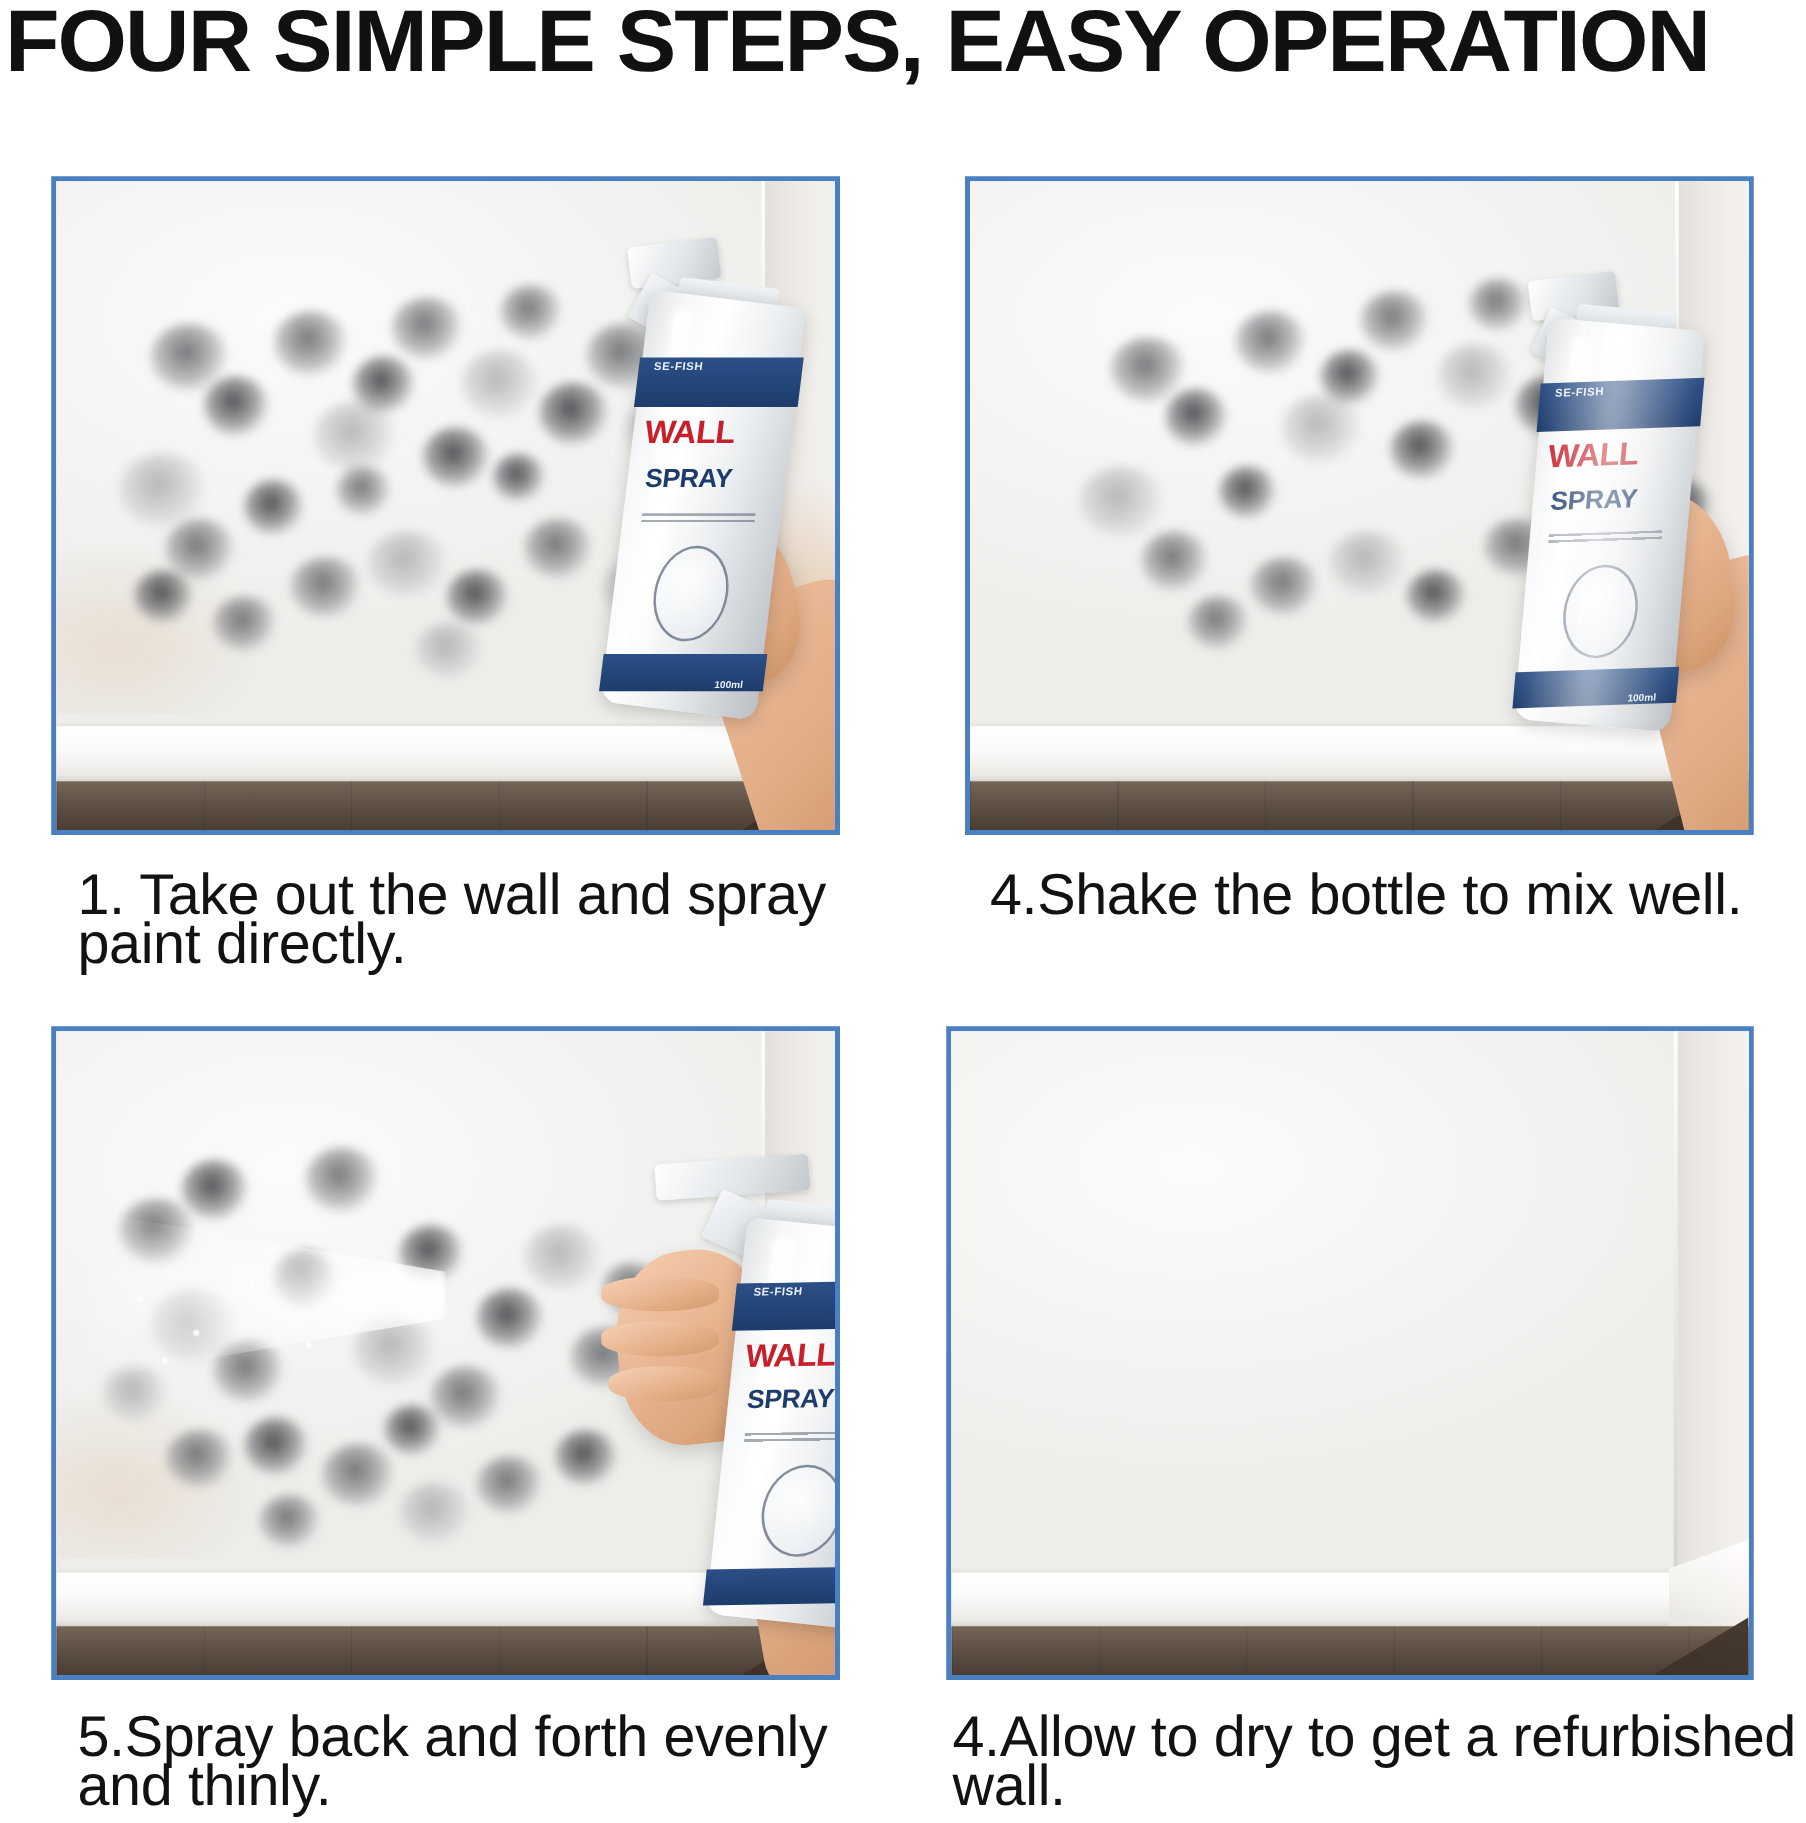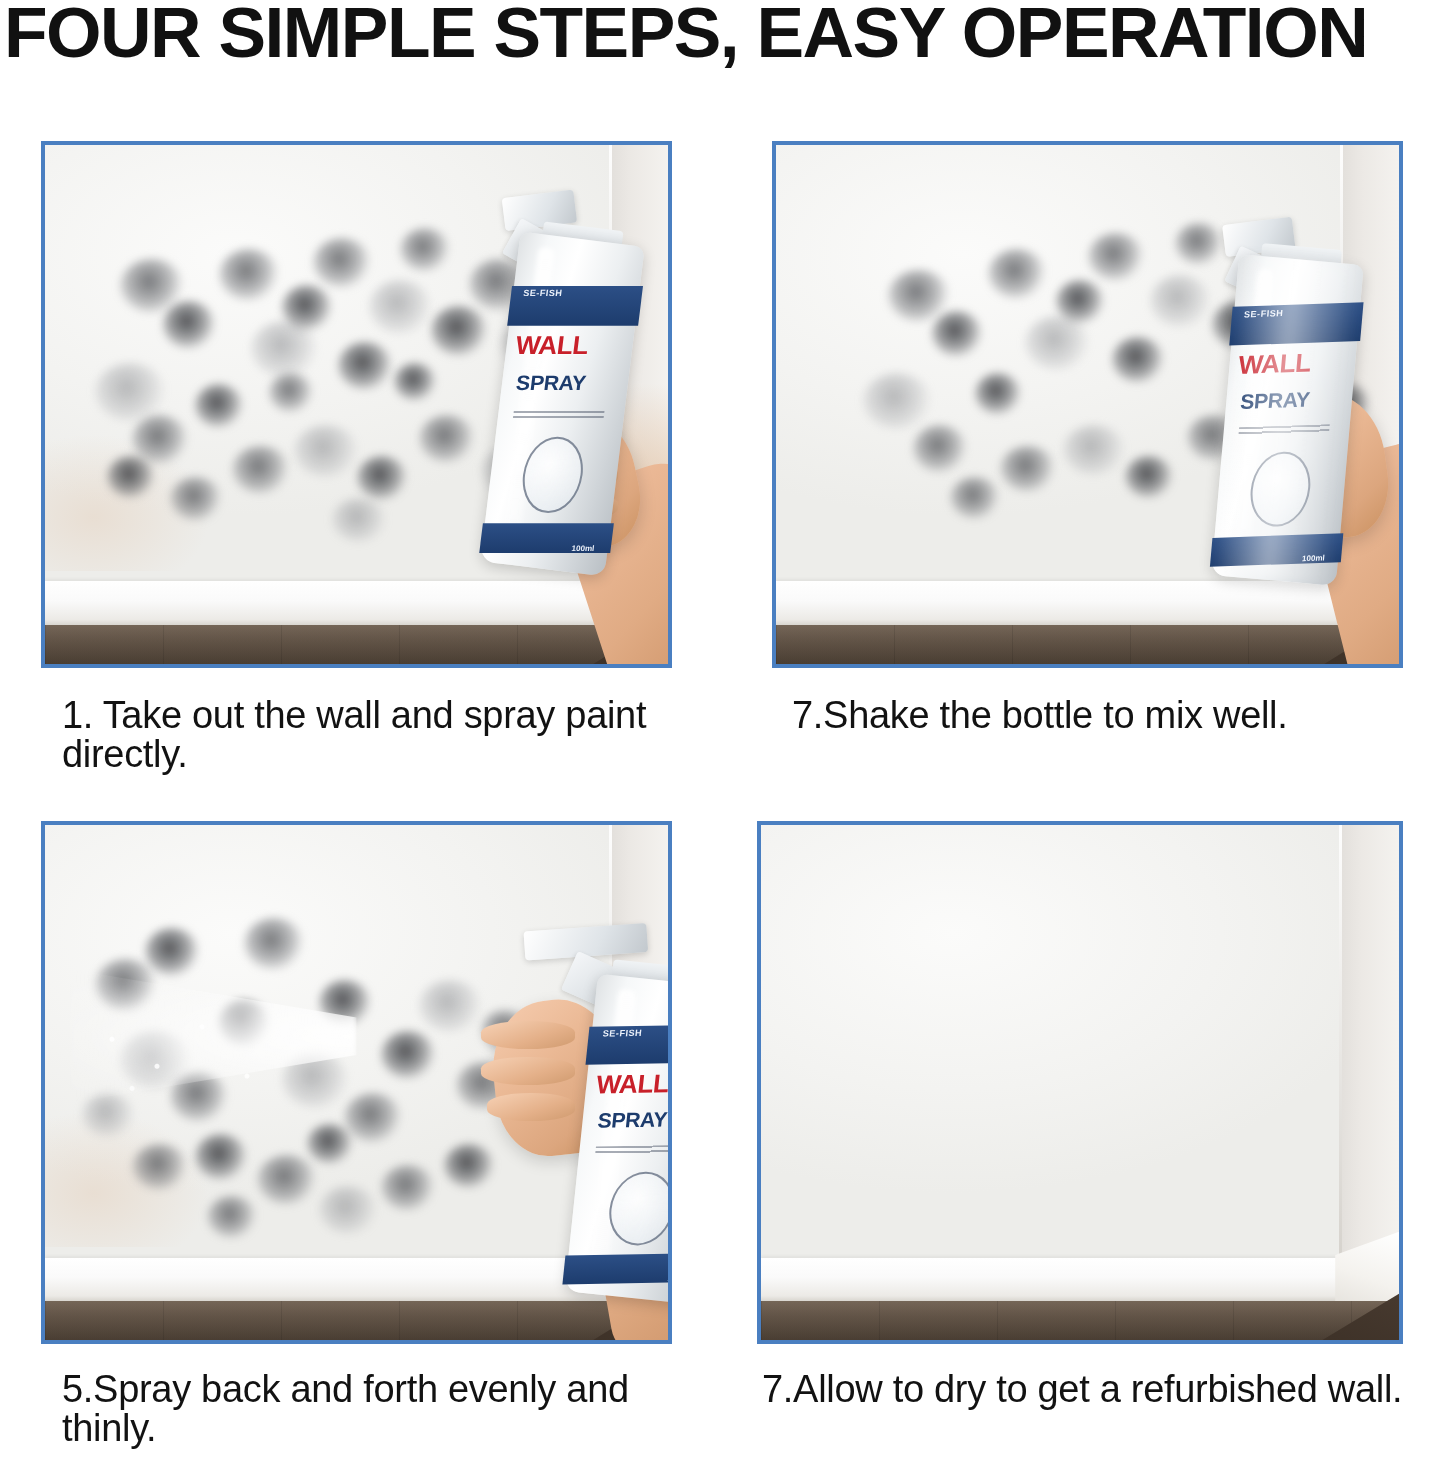--- a/index.html
+++ b/index.html
@@ -19,21 +19,21 @@
   .panel{
     position:absolute;border:4px solid #4a7fc1;background:#f2f2f0;
     overflow:hidden;box-sizing:border-box;
   }
   #panel-1{left:41px;top:141px;width:631px;height:527px;}
   #panel-2{left:772px;top:141px;width:631px;height:527px;}
   #panel-3{left:41px;top:821px;width:631px;height:523px;}
   #panel-4{left:757px;top:821px;width:646px;height:523px;}
 
   .caption{
-    position:absolute;color:#121212;font-size:38px;line-height:39px;
+    position:absolute;color:#121212;font-size:46px;line-height:39px;
     letter-spacing:-0.3px;
   }
   #caption-1{left:62px;top:696px;width:640px;}
   #caption-2{left:792px;top:696px;width:640px;}
   #caption-3{left:62px;top:1370px;width:640px;}
   #caption-4{left:762px;top:1370px;width:680px;}
 
   
   .scene{position:absolute;inset:0;}
   .wall{
@@ -334,21 +334,21 @@
         <div class="lbl-spray">SPRAY</div>
         <div class="lbl-sub"></div>
         <div class="lbl-circle"></div>
         <div class="band-bottom"></div>
         <div class="lbl-vol">100ml</div>
       </div>
       <div class="motion-blur"></div>
     </div>
   </div>
 </div>
-<div class="caption" id="caption-2">7.Shake the bottle to mix well.</div>
+<div class="caption" id="caption-2">4.Shake the bottle to mix well.</div>
 
 <div class="panel" id="panel-3">
   <div class="scene">
     <div class="wall"></div>
     <div class="wall-warm"></div>
     <div class="corner"></div>
     <div class="corner-edge"></div>
 
     <div class="mold">
       <div class="blob" style="left:8%;top:26%;width:62px;height:52px;"></div>
@@ -415,13 +415,13 @@
     <div class="wall"></div>
     <div class="corner"></div>
     <div class="corner-edge"></div>
     <div class="baseboard"></div>
     <div class="baseboard-angle"></div>
     <div class="floor"></div>
     <div class="floor-plank"></div>
     <div class="floor-wedge"></div>
   </div>
 </div>
-<div class="caption" id="caption-4">7.Allow to dry to get a refurbished wall.</div>
+<div class="caption" id="caption-4">4.Allow to dry to get a refurbished wall.</div>
 
 </body></html>

